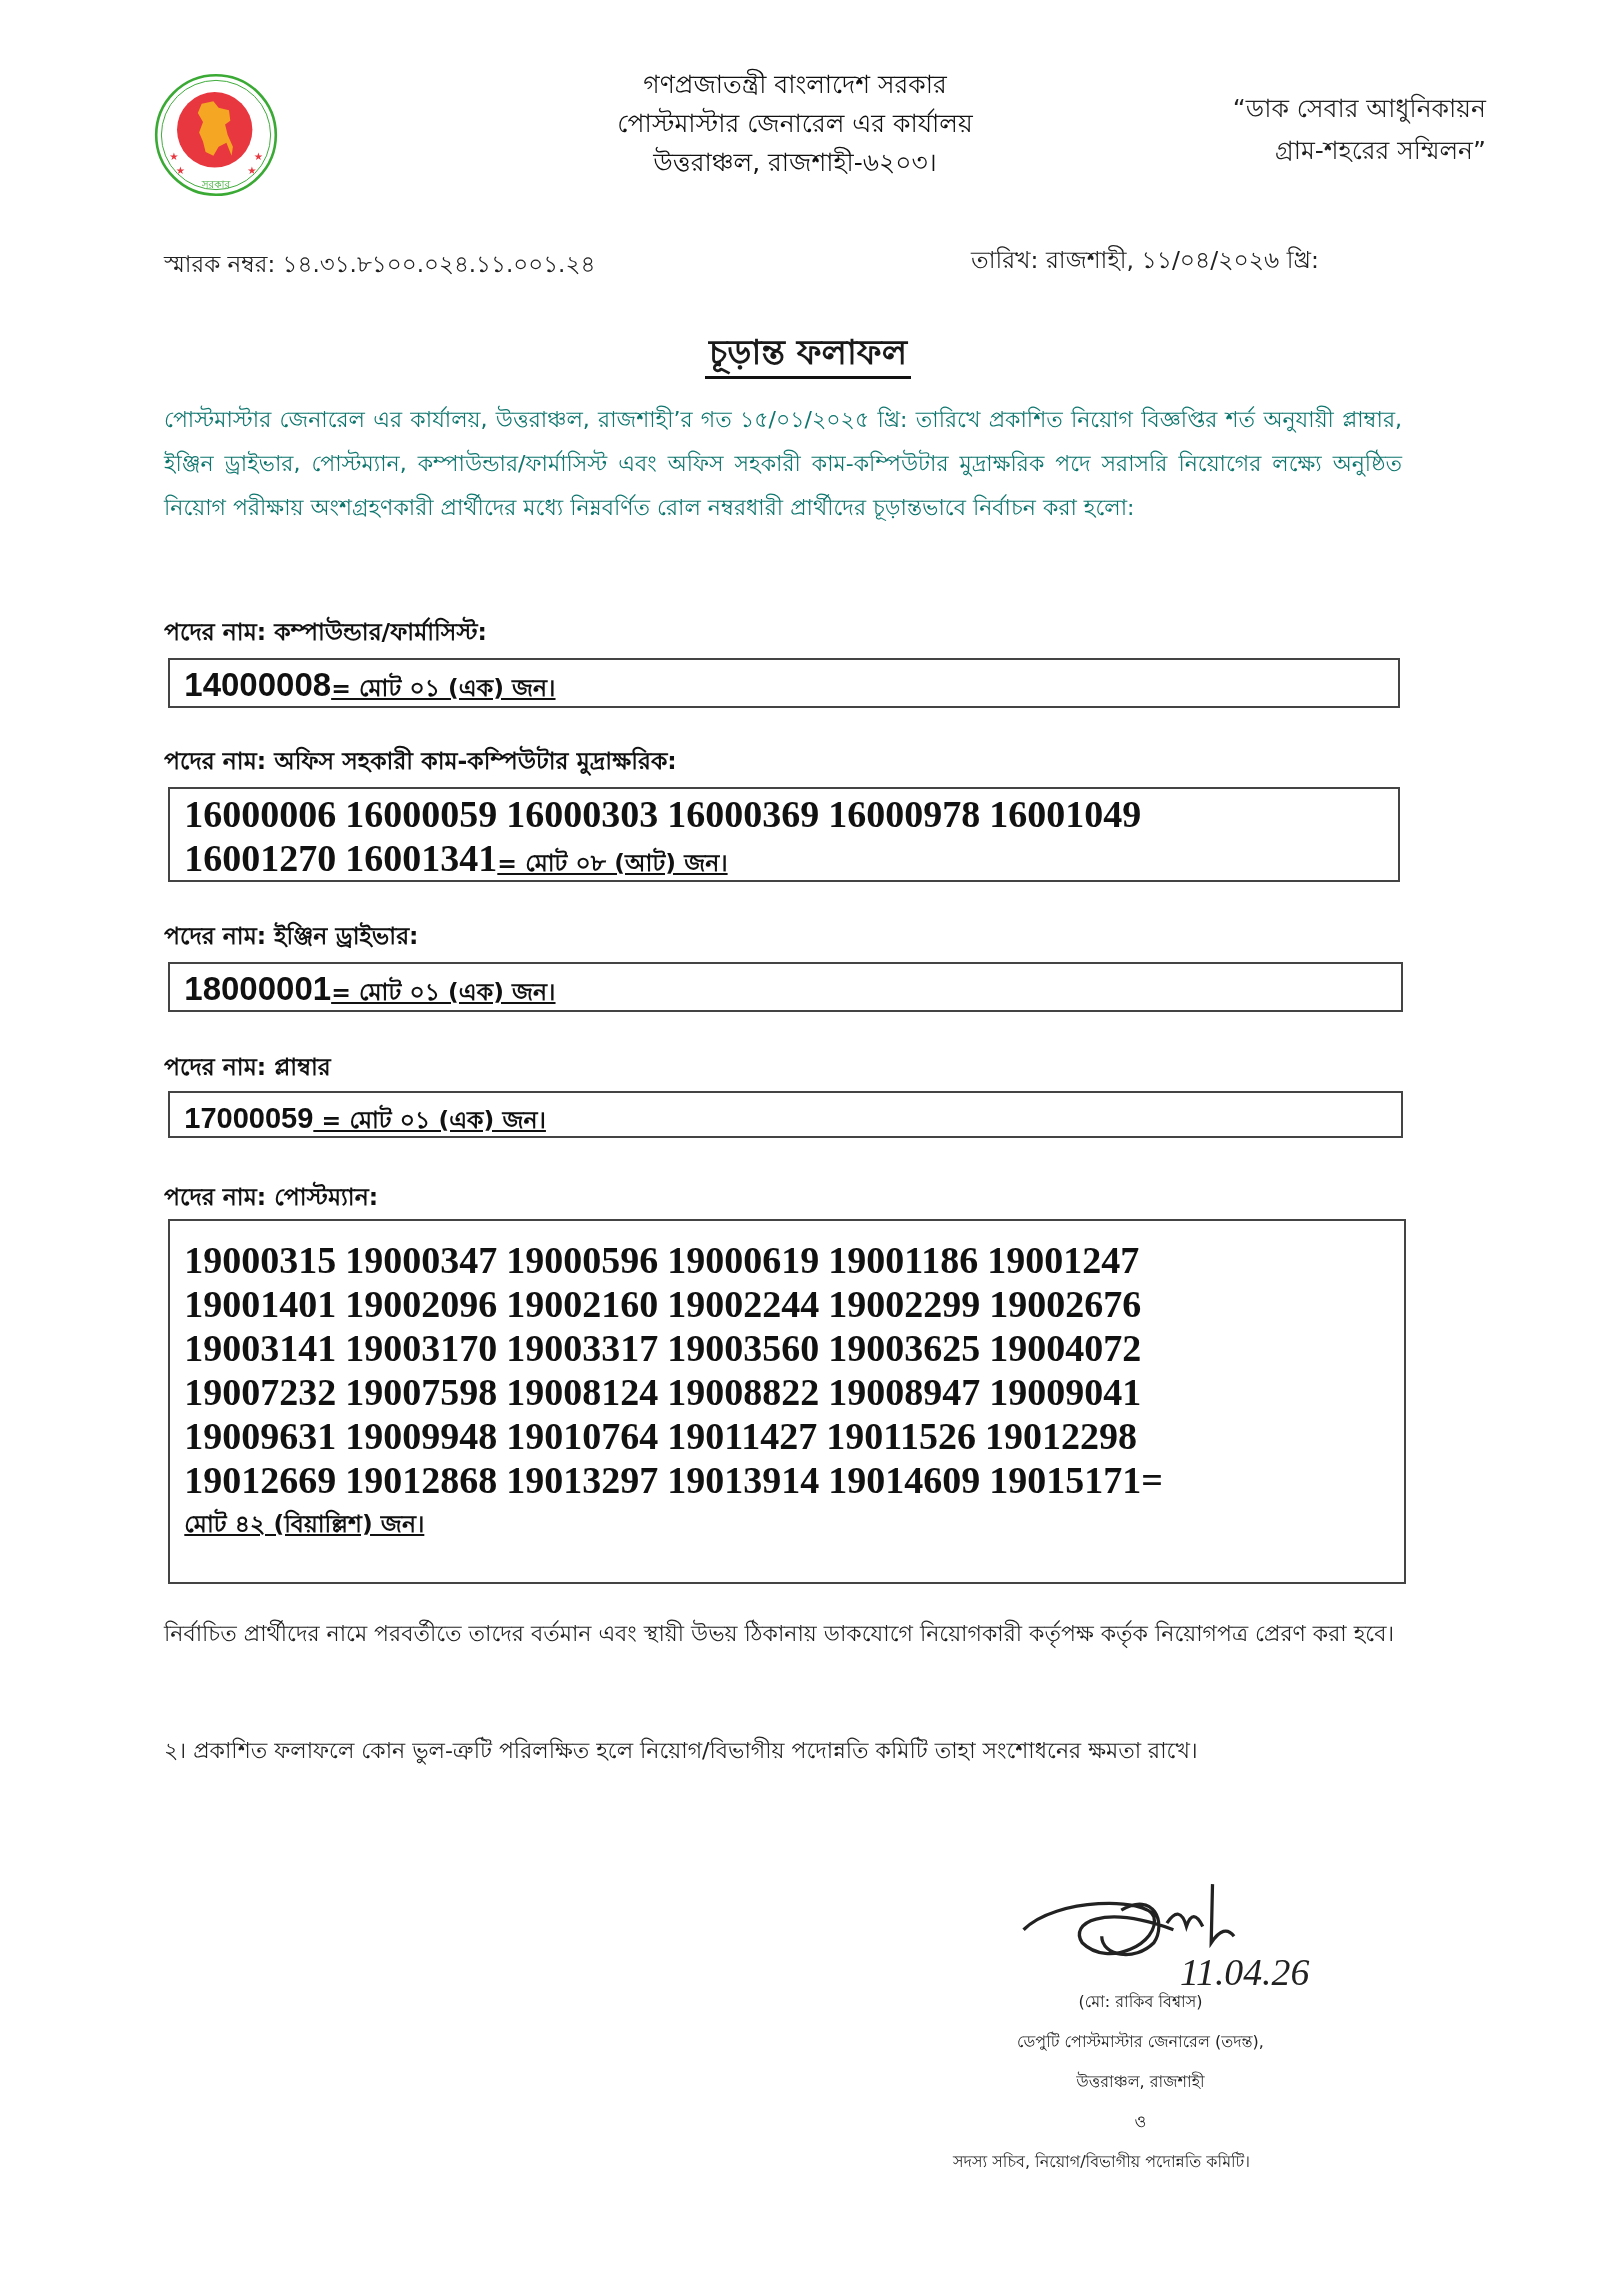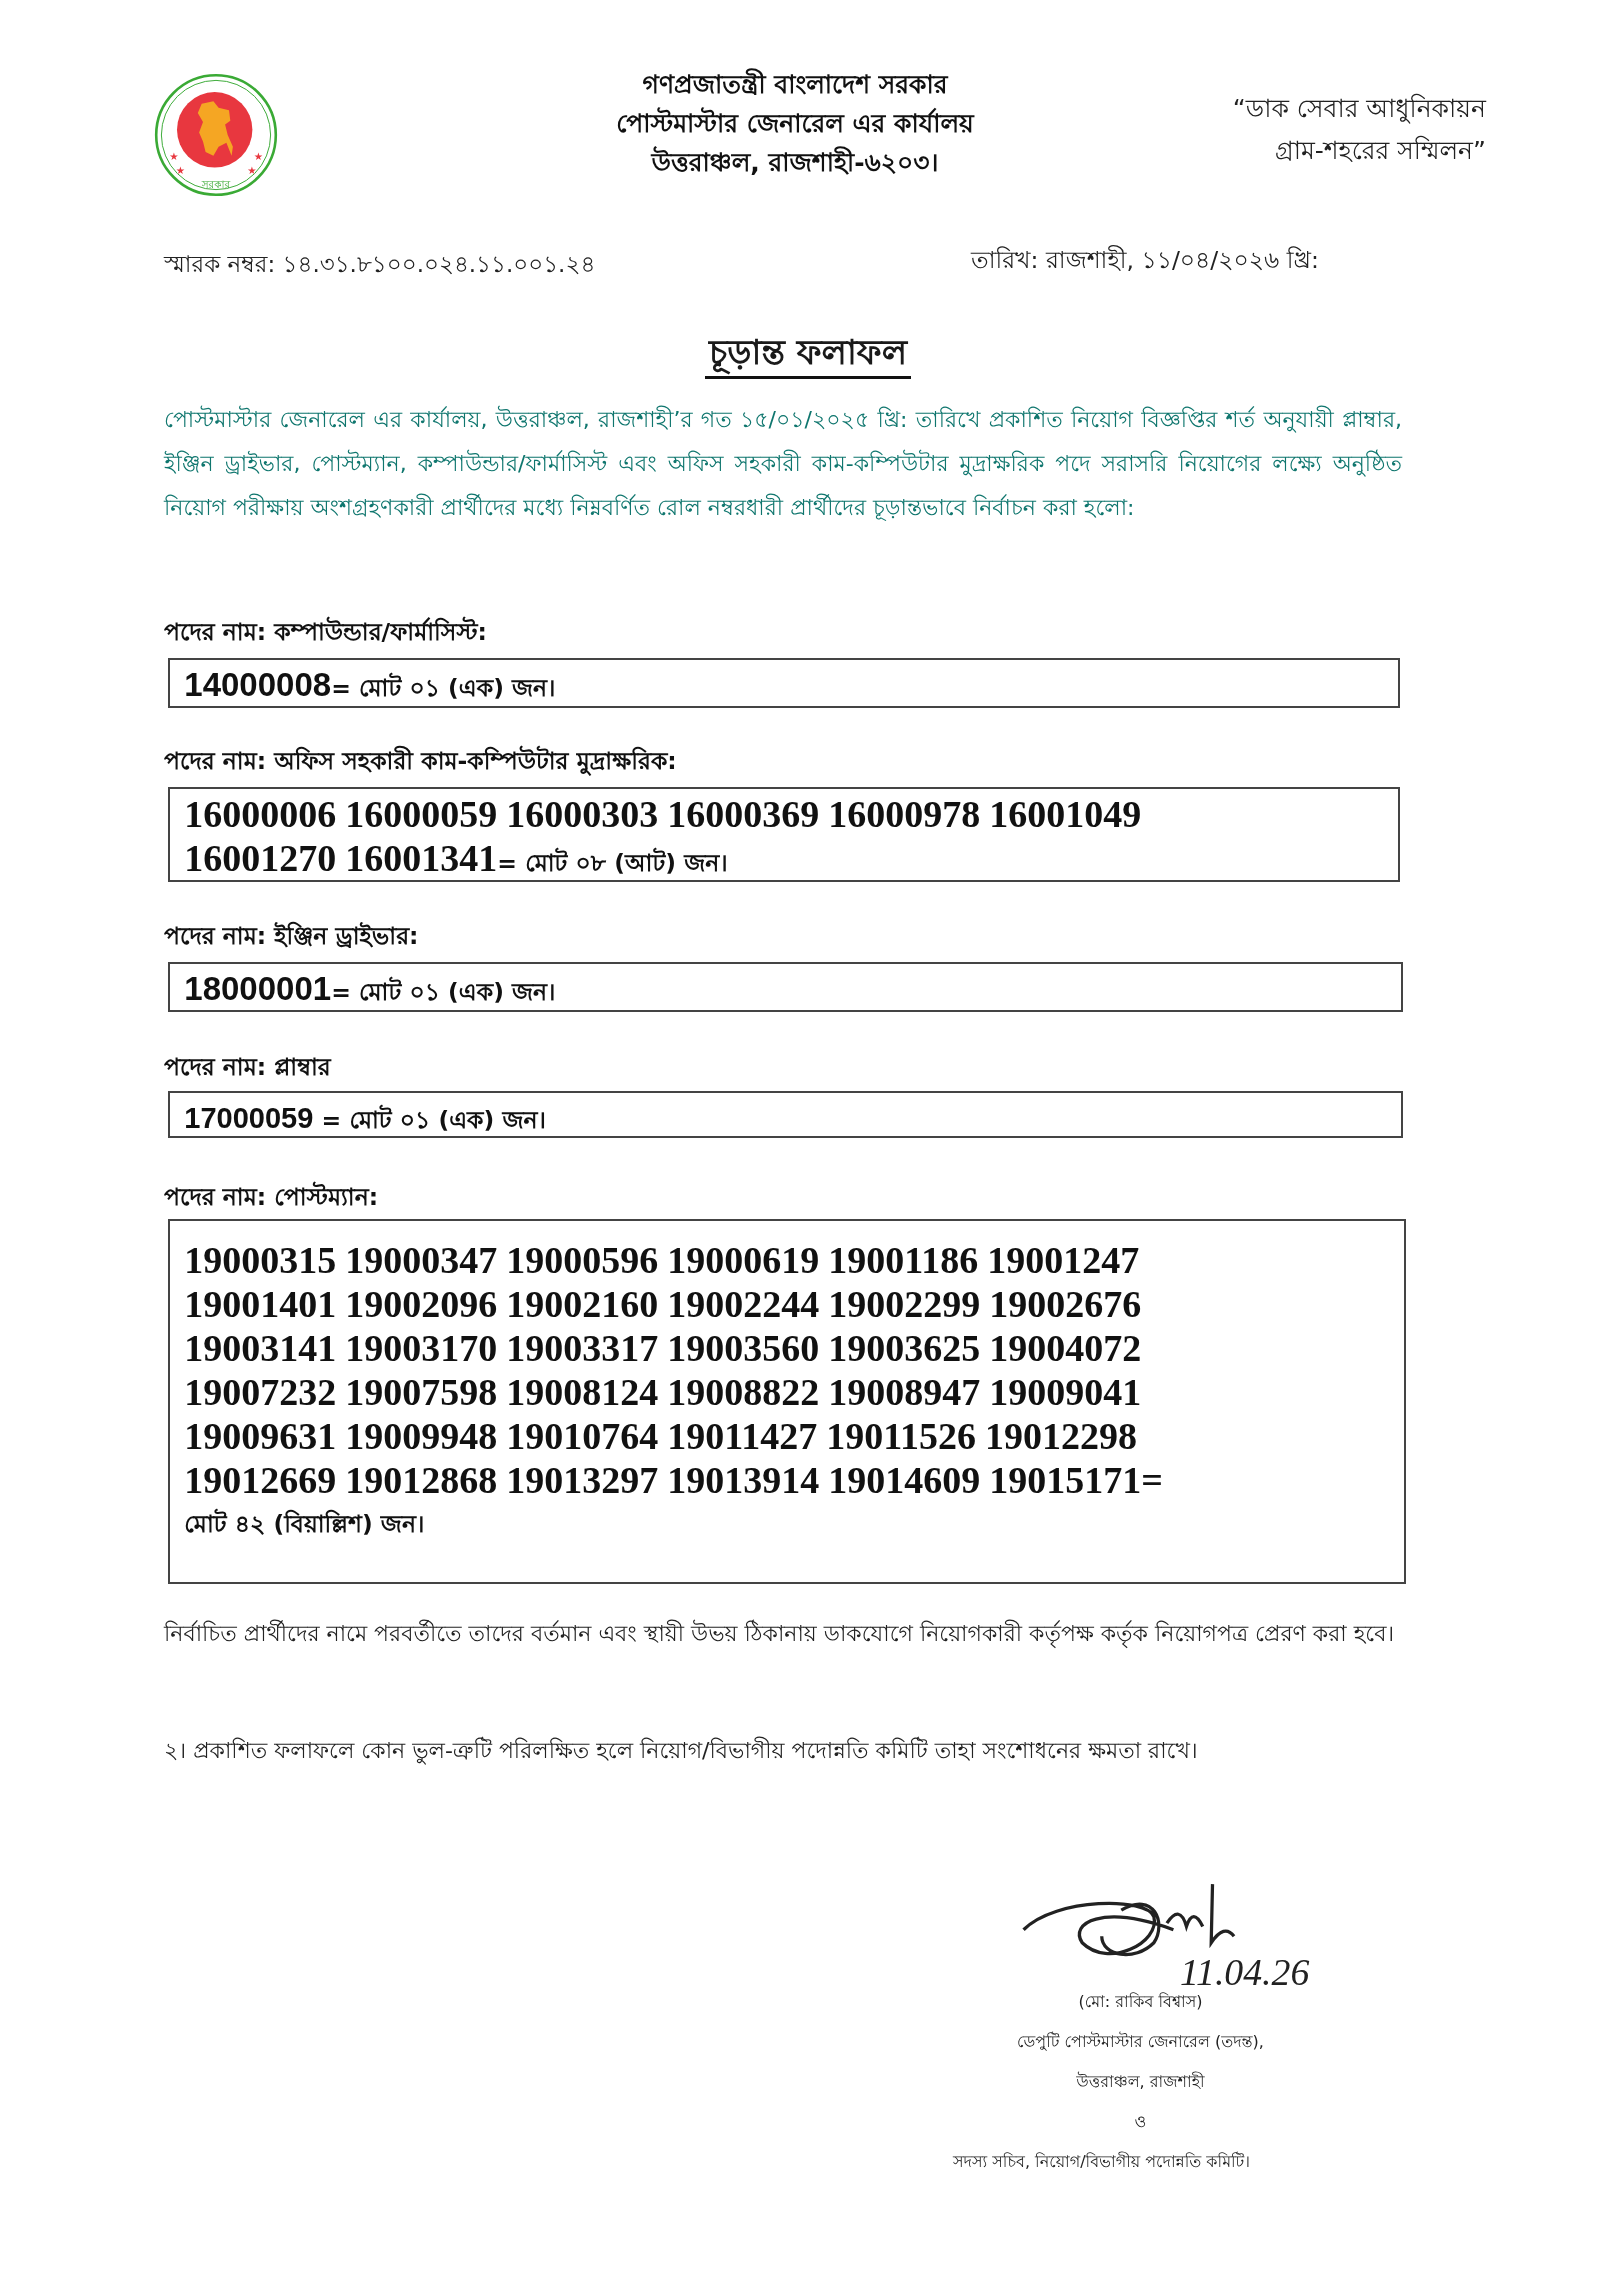--- a/index.html
+++ b/index.html
@@ -1,30 +1,30 @@
 <!DOCTYPE html>
 <html style="font-size:10.4px"><head>
 <meta charset="utf-8">
 <style>
   html, body { margin:0; padding:0; background:#ffffff; }
   body { width:1616px; height:2284px; position:relative; overflow:hidden;
          font-family:"DejaVu Sans", "Liberation Sans", sans-serif; color:#1a1a1a; }
   .abs { position:absolute; }
   .logo { left:151px; top:70px; width:130px; height:130px; }
-  .hdr-center { left:391px; top:65px; width:808px; text-align:center; font-weight:bold; font-size:25px; line-height:39px; color:#111; }
+  .hdr-center { left:391px; top:65px; width:808px; text-align:center; font-weight:normal; font-size:25px; line-height:39px; color:#111; }
   .hdr-right { left:1017px; top:88px; width:469px; text-align:right; font-size:25px; line-height:42px; color:#222; }
   .memo { left:164px; top:246px; font-size:23px; color:#222; }
   .date { left:971px; top:242px; font-size:23.5px; color:#222; }
   .title { left:0; width:1616px; top:326px; text-align:center; }
   .title span { font-weight:bold; font-size:34px; border-bottom:3.3px solid #111; padding:0 3.9px 3.9px;text-align:right; }
   .intro { left:164px; top:398px; width:1238px; font-size:22px; line-height:44px; text-align:justify; color:#0f766e; }
   .post-label { left:164px; font-weight:bold; font-size:23.5px; color:#111; }
   .box { left:168px; border:2px solid #444; box-sizing:border-box; padding:2.6px 14.3px;
          font-family:"Liberation Serif", "DejaVu Serif", serif; font-weight:bold; font-size:38px; line-height:44px; color:#111; }
-  .box .tot { font-family:"DejaVu Sans", sans-serif; font-size:23.5px; font-weight:bold; }
+  .box .tot { font-family:"DejaVu Sans", sans-serif; font-size:23.5px; font-weight:bold;text-decoration:underline; }
   .box .num { margin-right:9px; }
   .box.small { font-family:"Liberation Sans", sans-serif; font-size:33px; }
   .box.postman { font-size:38px; line-height:44px; padding-top:17px; }
   .closing { left:164px; width:1252px; font-size:22px; line-height:47px; color:#222; text-align:justify; }
   .sig { left:1004px; top:1871px; width:404px; height:137px; }
   .sign-block { left:847px; width:587px; text-align:center; font-size:16px; line-height:40px; color:#222; }
 </style>
 </head>
 <body>
 

